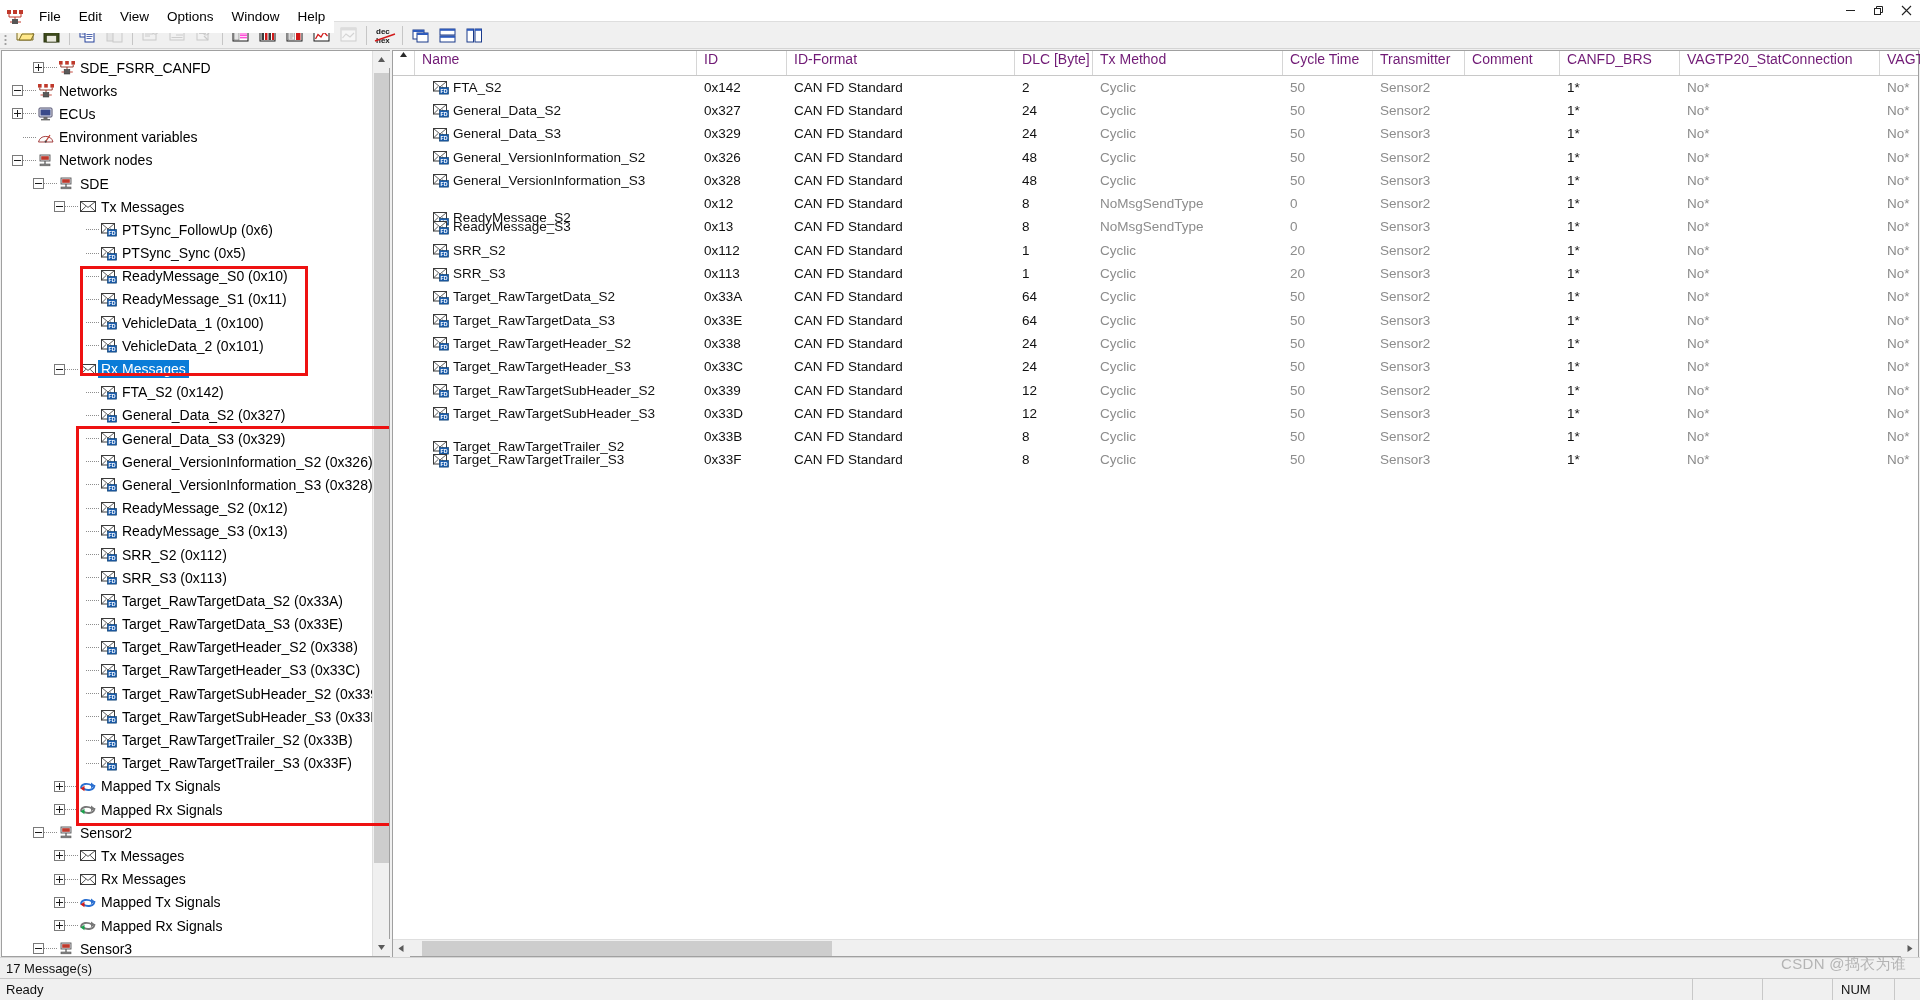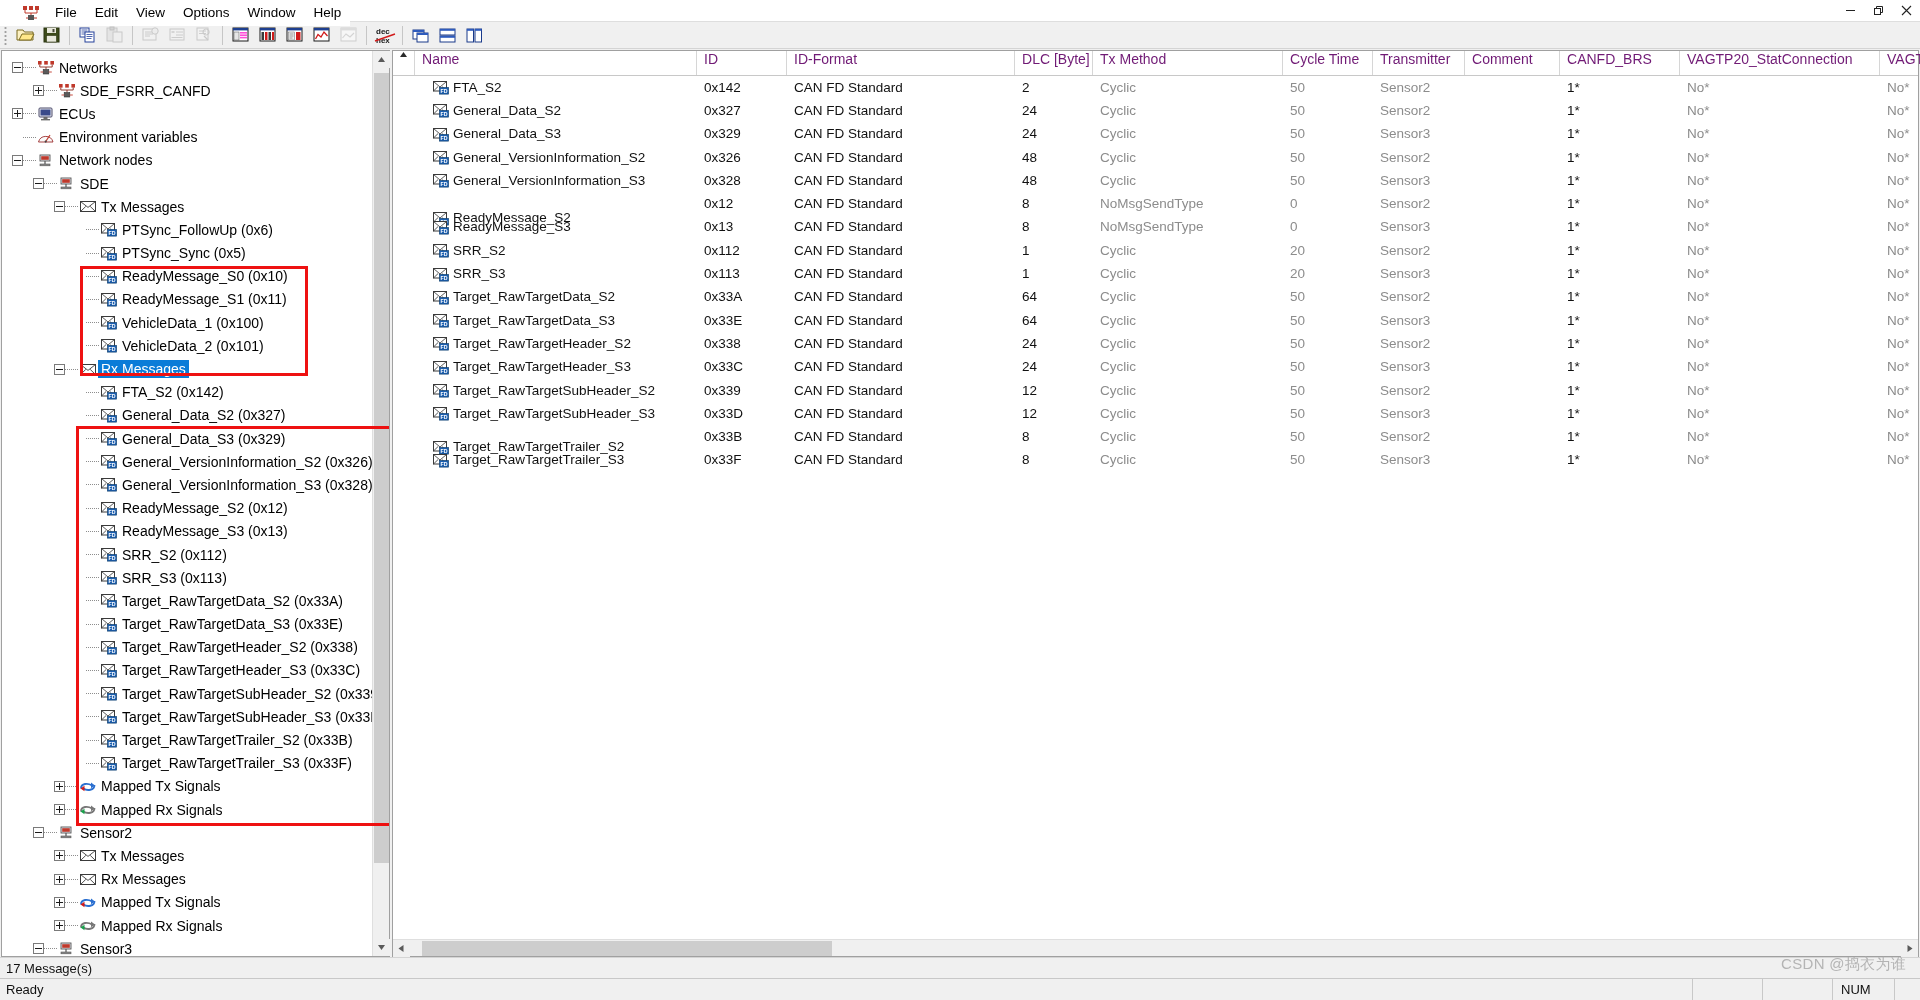--- a/index.html
+++ b/index.html
@@ -32,25 +32,25 @@
   .win-btn {
     width: 28px;
     display: flex; align-items: center; justify-content: center;
     font-size: 11px; color: #222;
     cursor: default;
   }
   .win-btn svg { display:block; }
 
   
   .menubar {
-    height: 26px;
+    height: 33px;
     background: #ffffff;
     display: flex;
     align-items: center;
-    padding-left: 20px;
+    padding-left: 4px;
     flex: 0 0 auto;
     position: absolute;
     top: 0; left: 0;
     z-index: 3;
   }
   .app-icon {
     width: 22px; height: 18px;
     display: flex; align-items: center; justify-content: center;
     margin-right: 4px;
   }
@@ -497,50 +497,50 @@
     </div>
   </div>
 
   <div class="bodysplit">
 
     <div class="treepane">
       <div class="tree-scroll">
         <div class="tree-inner" id="tree-inner">
 
           <div class="trow">
-              <div class="spacer" style="width: 10px;"></div>
-              <div class="expander"></div>
+              <div class="spacer" style="width: 31px;"></div>
+              <div class="expander plus"></div>
               <div class="dotline"></div>
               <div class="ticon">
                 <svg width="18" height="15" viewBox="0 0 18 15">
                   <rect x="1" y="1" width="3.6" height="3.6" fill="#c0392b"></rect>
                   <rect x="7.2" y="1" width="3.6" height="3.6" fill="#c0392b"></rect>
                   <rect x="13.4" y="1" width="3.6" height="3.6" fill="#c0392b"></rect>
                   <path d="M2.8 4.6 V7 H15.2 V4.6 M9 7 V9.5" stroke="#8b2a1e" stroke-width=".9" fill="none"></path>
                   <rect x="6.2" y="9.5" width="5.6" height="4.5" fill="#5a5a5a" stroke="#333" stroke-width=".6"></rect>
                   <path d="M3.5 12 H6.2 M11.8 12 H14.8" stroke="#c0392b" stroke-width=".9"></path>
                 </svg>
               </div>
-              <span class="lbl">Networks</span>
-            </div>
-            <div class="trow">
-              <div class="spacer" style="width: 31px;"></div>
-              <div class="expander plus"></div>
+              <span class="lbl">SDE_FSRR_CANFD</span>
+            </div>
+            <div class="trow">
+              <div class="spacer" style="width: 10px;"></div>
+              <div class="expander"></div>
               <div class="dotline"></div>
               <div class="ticon">
                 <svg width="18" height="15" viewBox="0 0 18 15">
                   <rect x="1" y="1" width="3.6" height="3.6" fill="#c0392b"></rect>
                   <rect x="7.2" y="1" width="3.6" height="3.6" fill="#c0392b"></rect>
                   <rect x="13.4" y="1" width="3.6" height="3.6" fill="#c0392b"></rect>
                   <path d="M2.8 4.6 V7 H15.2 V4.6 M9 7 V9.5" stroke="#8b2a1e" stroke-width=".9" fill="none"></path>
                   <rect x="6.2" y="9.5" width="5.6" height="4.5" fill="#5a5a5a" stroke="#333" stroke-width=".6"></rect>
                   <path d="M3.5 12 H6.2 M11.8 12 H14.8" stroke="#c0392b" stroke-width=".9"></path>
                 </svg>
               </div>
-              <span class="lbl">SDE_FSRR_CANFD</span>
+              <span class="lbl">Networks</span>
             </div>
             <div class="trow">
               <div class="spacer" style="width: 10px;"></div>
               <div class="expander plus"></div>
               <div class="dotline"></div>
               <div class="ticon">
                 <svg width="18" height="15" viewBox="0 0 18 15">
                   <rect x="2" y="2" width="13" height="9" rx="1" fill="#e8e8ee" stroke="#4a4a6a" stroke-width="1"></rect>
                   <rect x="3.5" y="3.5" width="10" height="6" fill="#3a4a8a"></rect>
                   <rect x="6.5" y="11" width="4" height="2" fill="#6a6a6a"></rect>

